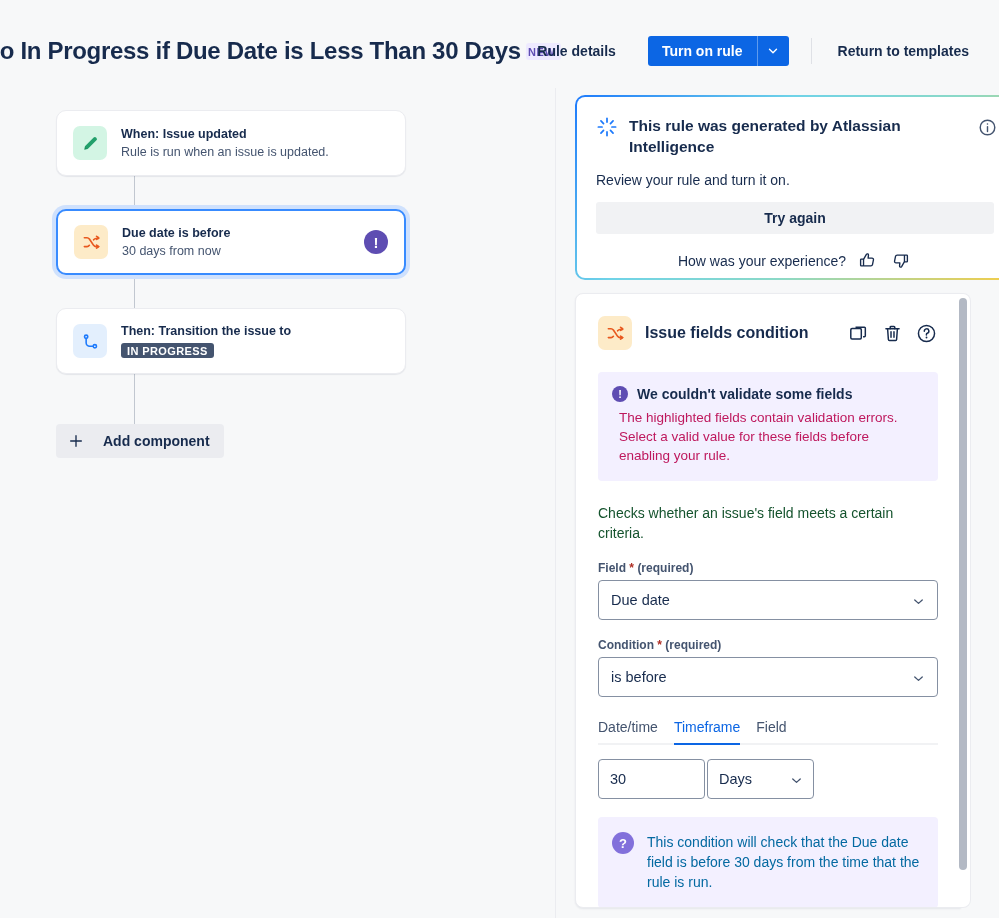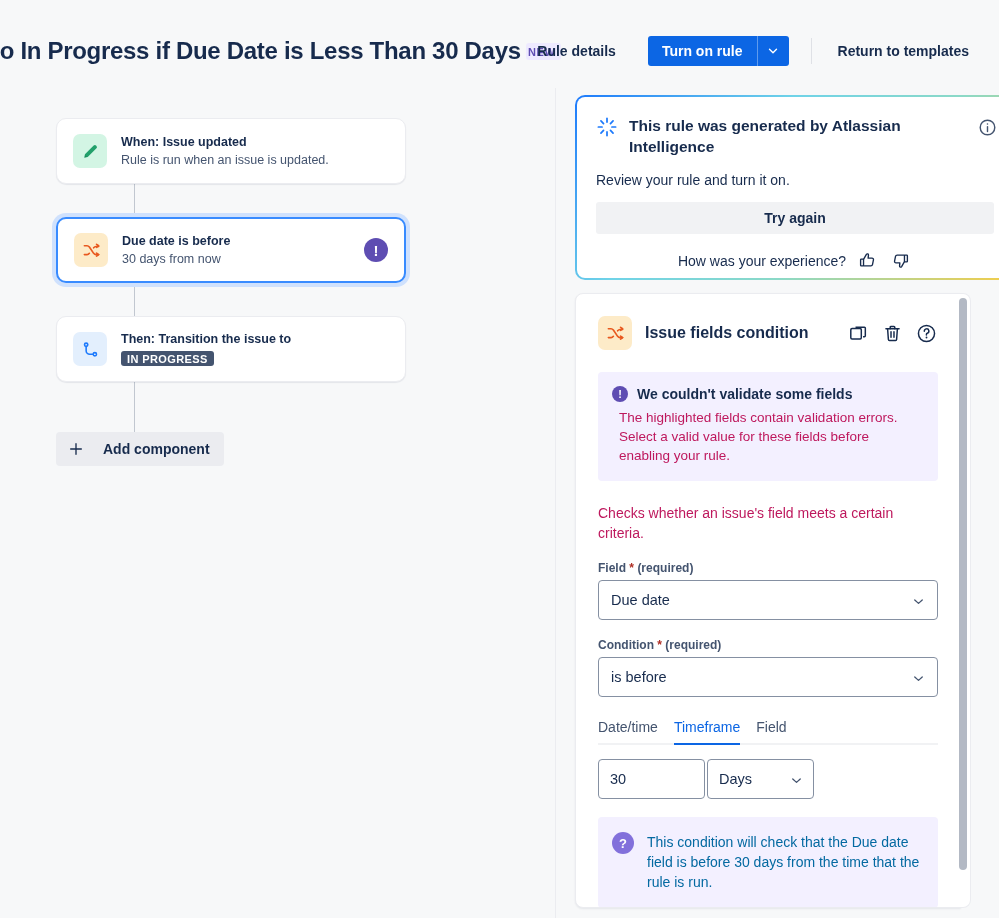--- a/index.html
+++ b/index.html
@@ -55,21 +55,21 @@
     width: 1px; height: 26px; background: #dfe1e6; margin-right: 8px;
   }
 
   
   .canvas {
     position: absolute; left: 0; top: 88px;
     width: 556px; height: 830px;
     background: #f7f8f9;
     border-right: 1px solid #ebecf0;
   }
-  .flow { position: absolute; left: 56px; top: 30px; width: 350px; }
+  .flow { position: absolute; left: 56px; top: 22px; width: 350px; }
   .connector {
     position: absolute; left: 78px; width: 1px;
     background: #c1c7d0;
   }
   .node {
     position: relative;
     background: #ffffff;
     border: 1px solid #ebecf0;
     border-radius: 10px;
     height: 66px;
@@ -185,21 +185,21 @@
     width: 16px; height: 16px; border-radius: 50%; background: #5e4db2;
     color: #fff; font-size: 11px; font-weight: 700;
     display: flex; align-items: center; justify-content: center; flex: 0 0 16px;
   }
   .warn-title { font-size: 14px; font-weight: 700; color: #172b4d; }
   .warn-body {
     font-size: 13.5px; color: #be185d; line-height: 19px;
     margin-top: 6px; margin-left: 7px;
   }
 
-  .desc { font-size: 14px; color: #be185d; line-height: 20px; margin-top: 22px; }
+  .desc { font-size: 14px; color: #14532d; line-height: 20px; margin-top: 22px; }
 
   .field-label {
     font-size: 12px; font-weight: 700; color: #44546f; margin-top: 18px; margin-bottom: 5px;
   }
   .req-star { color: #ae2e24; }
   .req-note { font-weight: 700; color: #44546f; }
 
   .select {
     position: relative; width: 100%; height: 40px;
     border: 1px solid #8590a2; border-radius: 4px; background: #fff;

